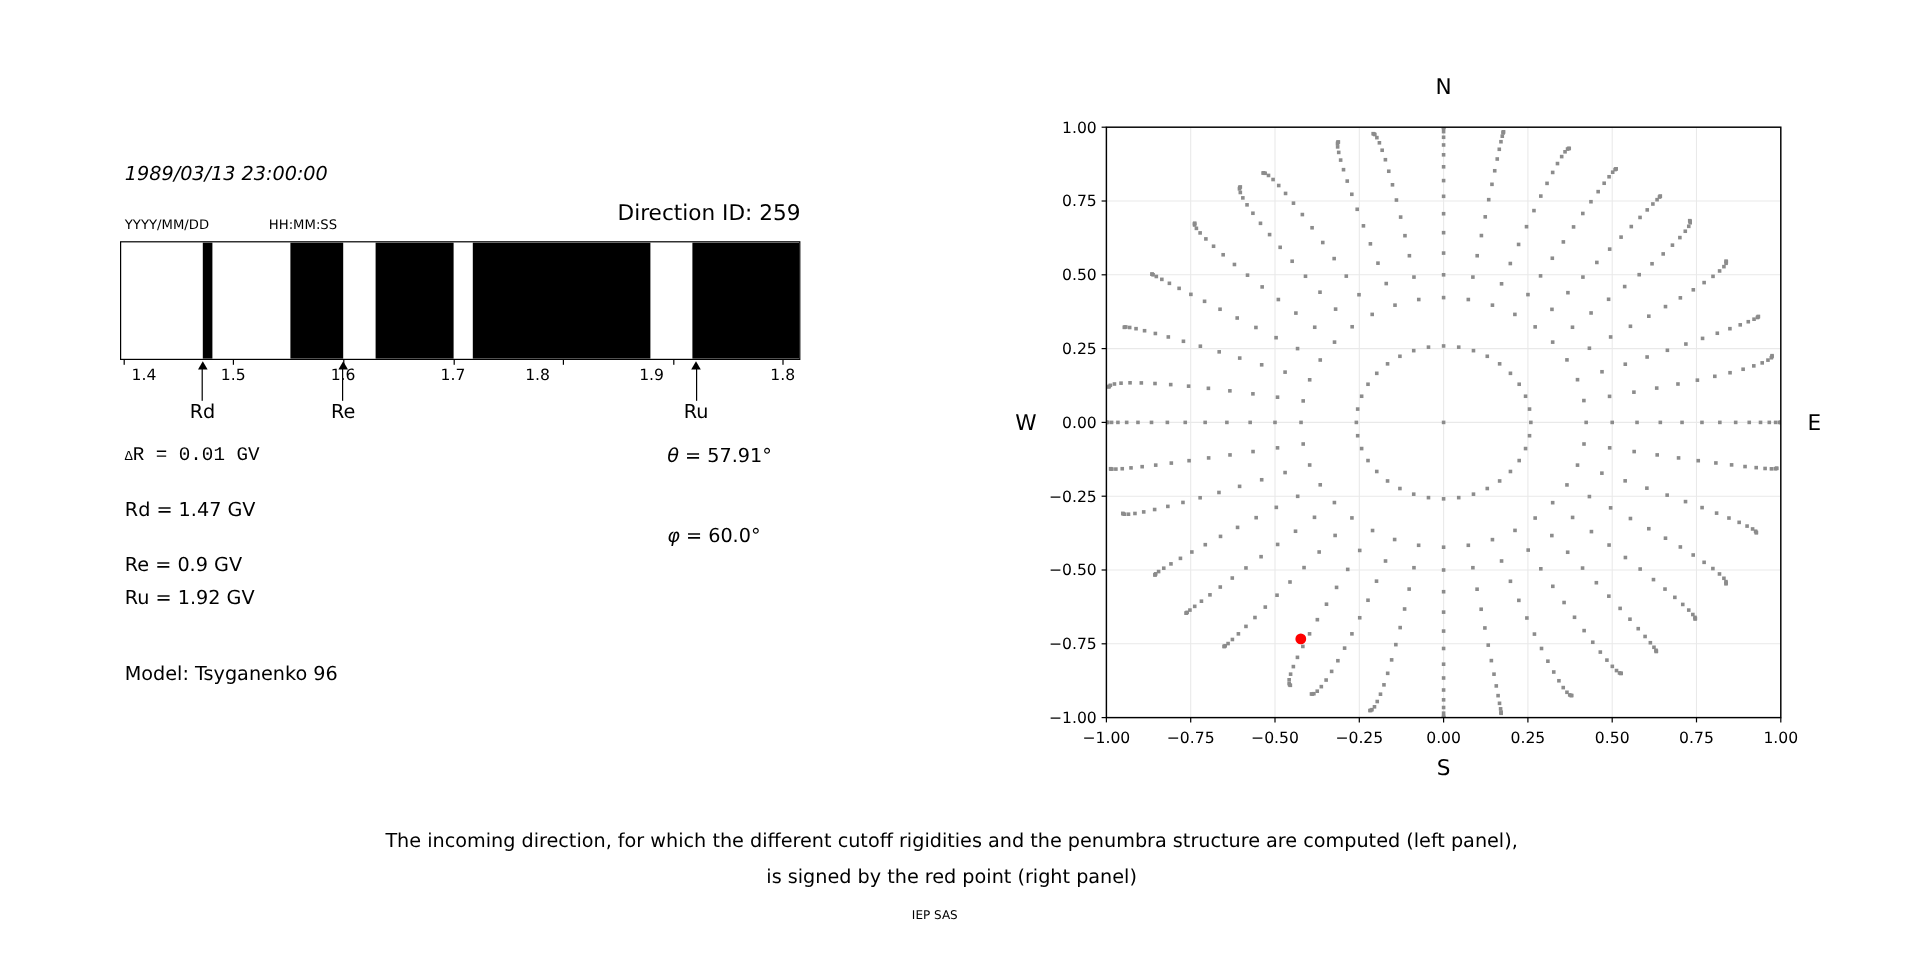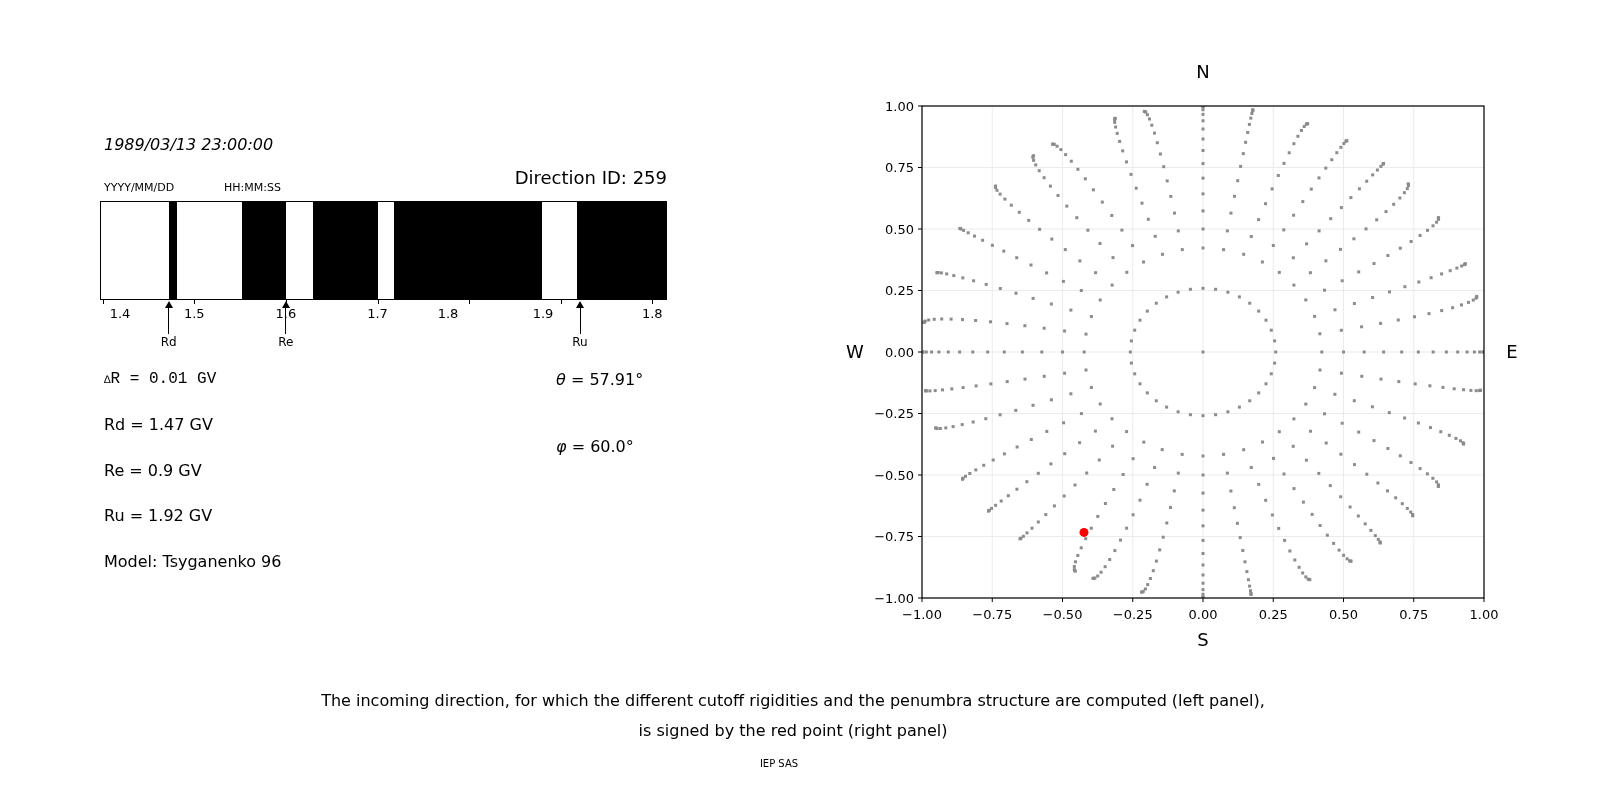--- a/index.html
+++ b/index.html
@@ -5,21 +5,21 @@
   html,body{margin:0;padding:0;background:#fff;}
   #figure{
     position:relative;width:1600px;height:800px;background:#ffffff;overflow:hidden;
     font-family:"DejaVu Sans","Liberation Sans",sans-serif;color:#000;
   }
   .abs{position:absolute;}
   .t16{font-size:16px;line-height:21px;white-space:pre;}
   .t11{font-size:11px;line-height:14px;white-space:pre;}
   .t18{font-size:18px;line-height:23px;white-space:pre;}
   .t13{font-size:13px;line-height:16px;white-space:pre;}
-  .t12{font-size:12px;line-height:15px;white-space:pre;}
+  .t12{font-size:16px;line-height:15px;white-space:pre;}
   .t10{font-size:10px;line-height:13px;white-space:pre;}
   .delta{font-size:11px;}
   .mathsym{font-style:italic;}
   #barcode{
     position:absolute;left:100px;top:201px;width:567px;height:99px;
     background:#fff;border:1.3px solid #000;box-sizing:border-box;overflow:hidden;
   }
   .band{position:absolute;top:0;bottom:0;background:#000;}
   .btick{position:absolute;width:1px;height:4px;background:#000;top:300px;}
   .bticklabel{position:absolute;top:306px;width:44px;text-align:center;}
@@ -70,21 +70,21 @@
       <div class="arrowline" style="left: 579.5px;"></div>
       <div class="arrowhead" style="left: 576px;"></div>
       <div class="abs t12 arrowlabel" style="left: 560px;">Ru</div>
     </div>
 
   <div class="abs t16" style="left:104px;top:369px;font-family:Liberation Mono, monospace;"><span class="delta">∆</span><span>R = 0.01 GV</span></div>
   <div class="abs t16" style="left:556px;top:369px;"><span class="mathsym">θ</span><span> = 57.91°</span></div>
   <div class="abs t16" style="left:104px;top:414px;">Rd = 1.47 GV</div>
   <div class="abs t16" style="left:556px;top:436px;"><span class="mathsym">φ</span><span> = 60.0°</span></div>
   <div class="abs t16" style="left:104px;top:460px;">Re = 0.9 GV</div>
-  <div class="abs t16" style="left:104px;top:505px;text-align:center;">Ru = 1.92 GV</div>
+  <div class="abs t16" style="left:104px;top:487px;text-align:center;">Ru = 1.92 GV</div>
   <div class="abs t16" style="left:104px;top:551px;">Model: Tsyganenko 96</div>
 
   <svg id="dirplot" class="abs" style="left:820px;top:40px;overflow:visible;" width="760" height="620">
       <line x1="102" y1="66" x2="102" y2="558" stroke="#e9e9e9" stroke-width="0.9"></line>
       <line x1="172.25" y1="66" x2="172.25" y2="558" stroke="#e9e9e9" stroke-width="0.9"></line>
       <line x1="242.5" y1="66" x2="242.5" y2="558" stroke="#e9e9e9" stroke-width="0.9"></line>
       <line x1="312.75" y1="66" x2="312.75" y2="558" stroke="#e9e9e9" stroke-width="0.9"></line>
       <line x1="383" y1="66" x2="383" y2="558" stroke="#e9e9e9" stroke-width="0.9"></line>
       <line x1="453.25" y1="66" x2="453.25" y2="558" stroke="#e9e9e9" stroke-width="0.9"></line>
       <line x1="523.5" y1="66" x2="523.5" y2="558" stroke="#e9e9e9" stroke-width="0.9"></line>

